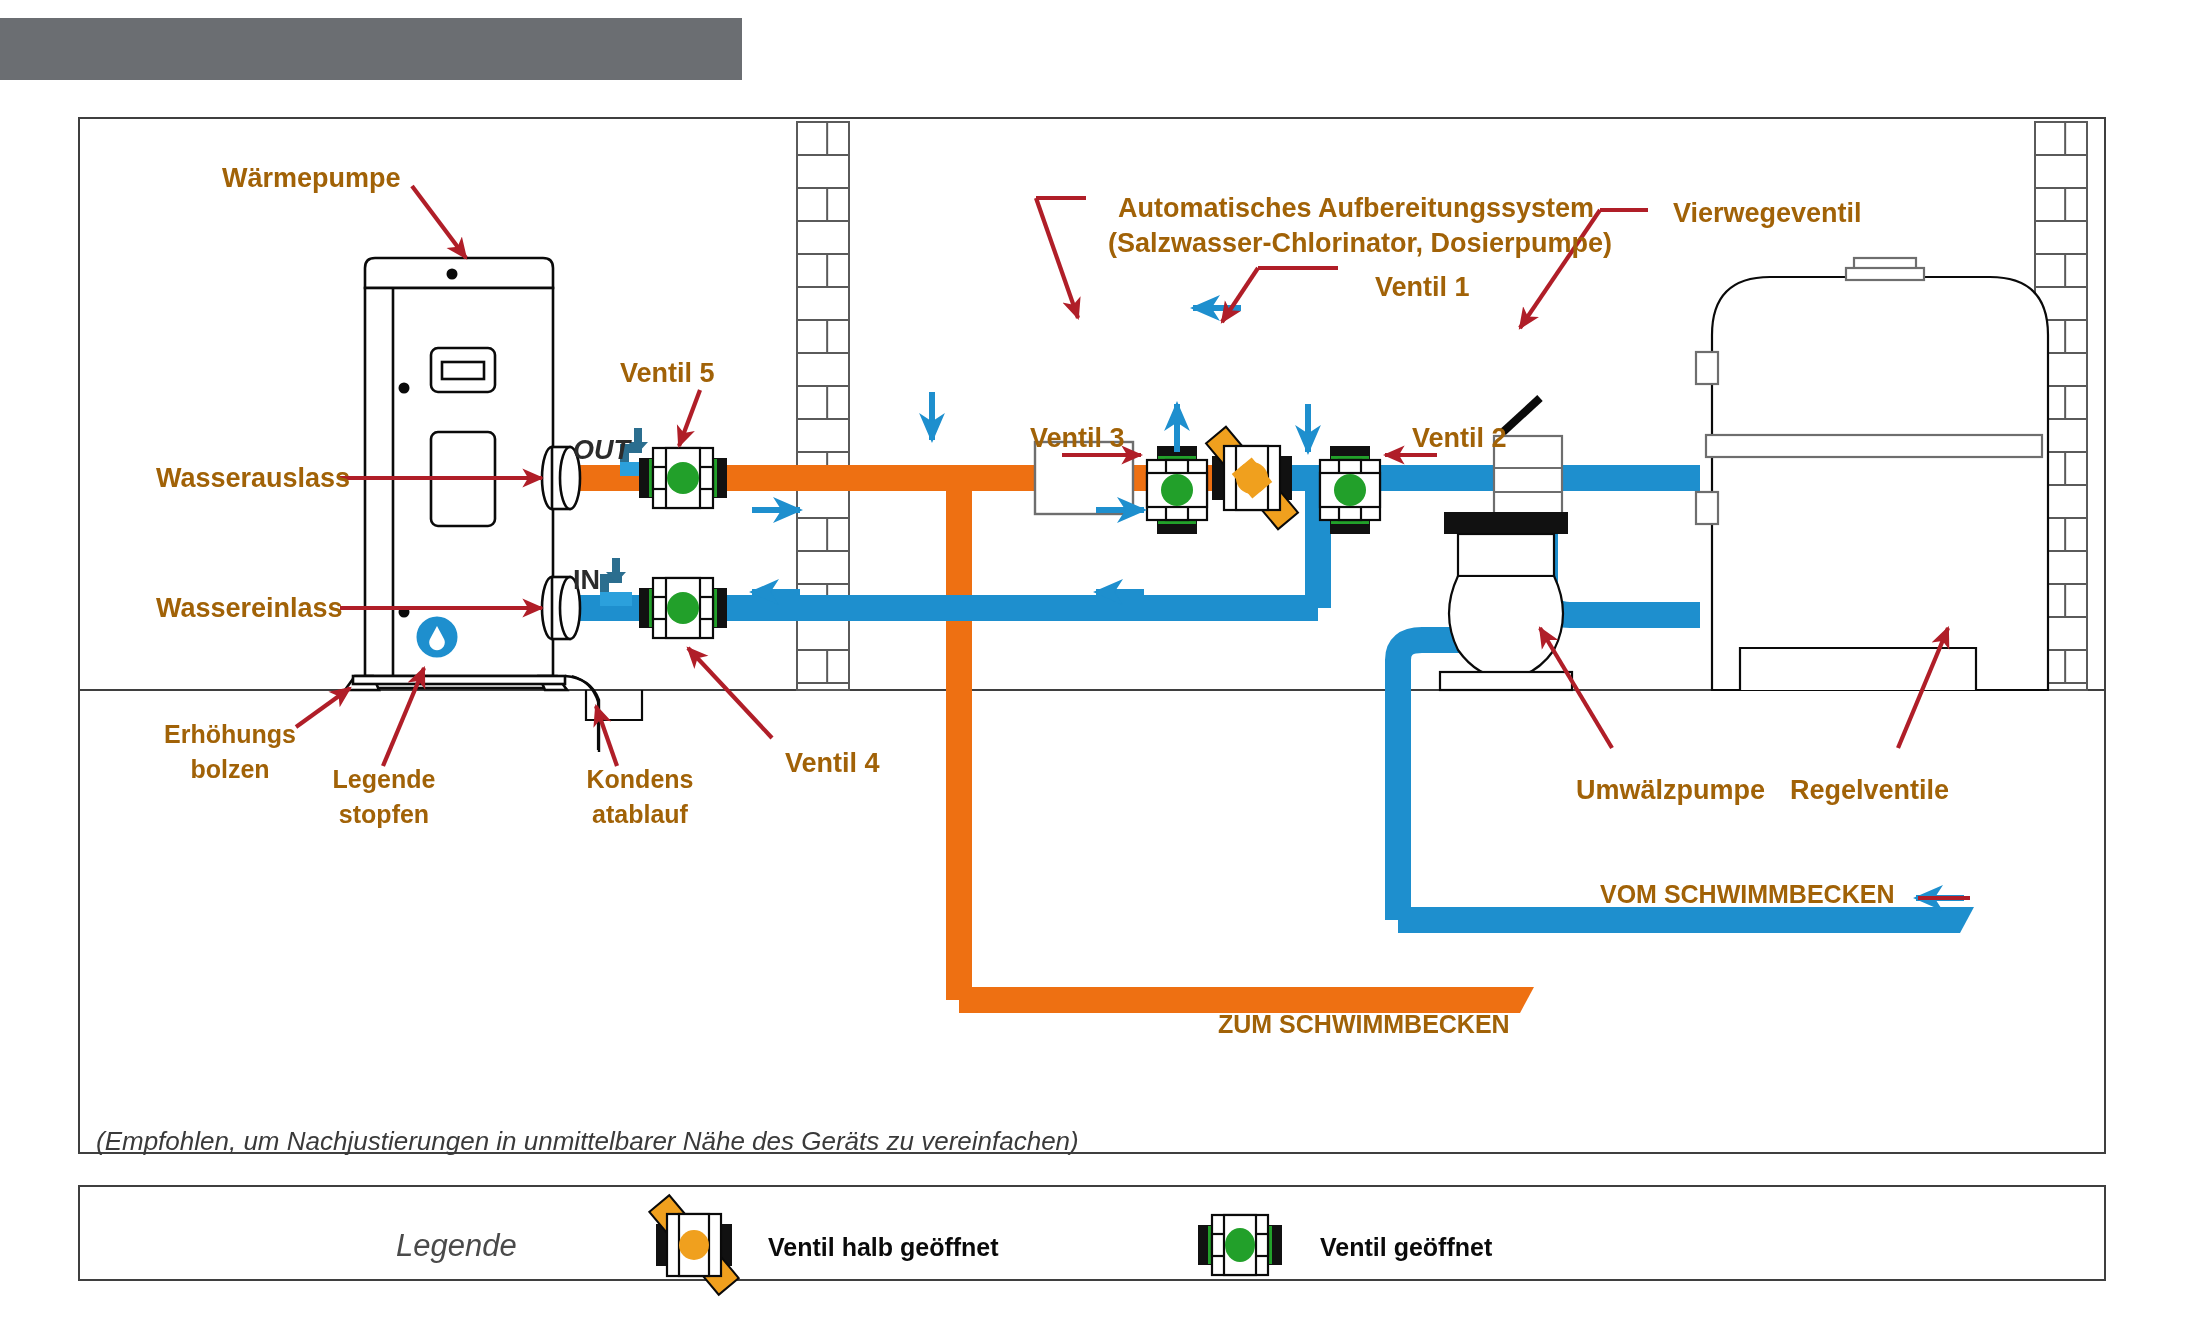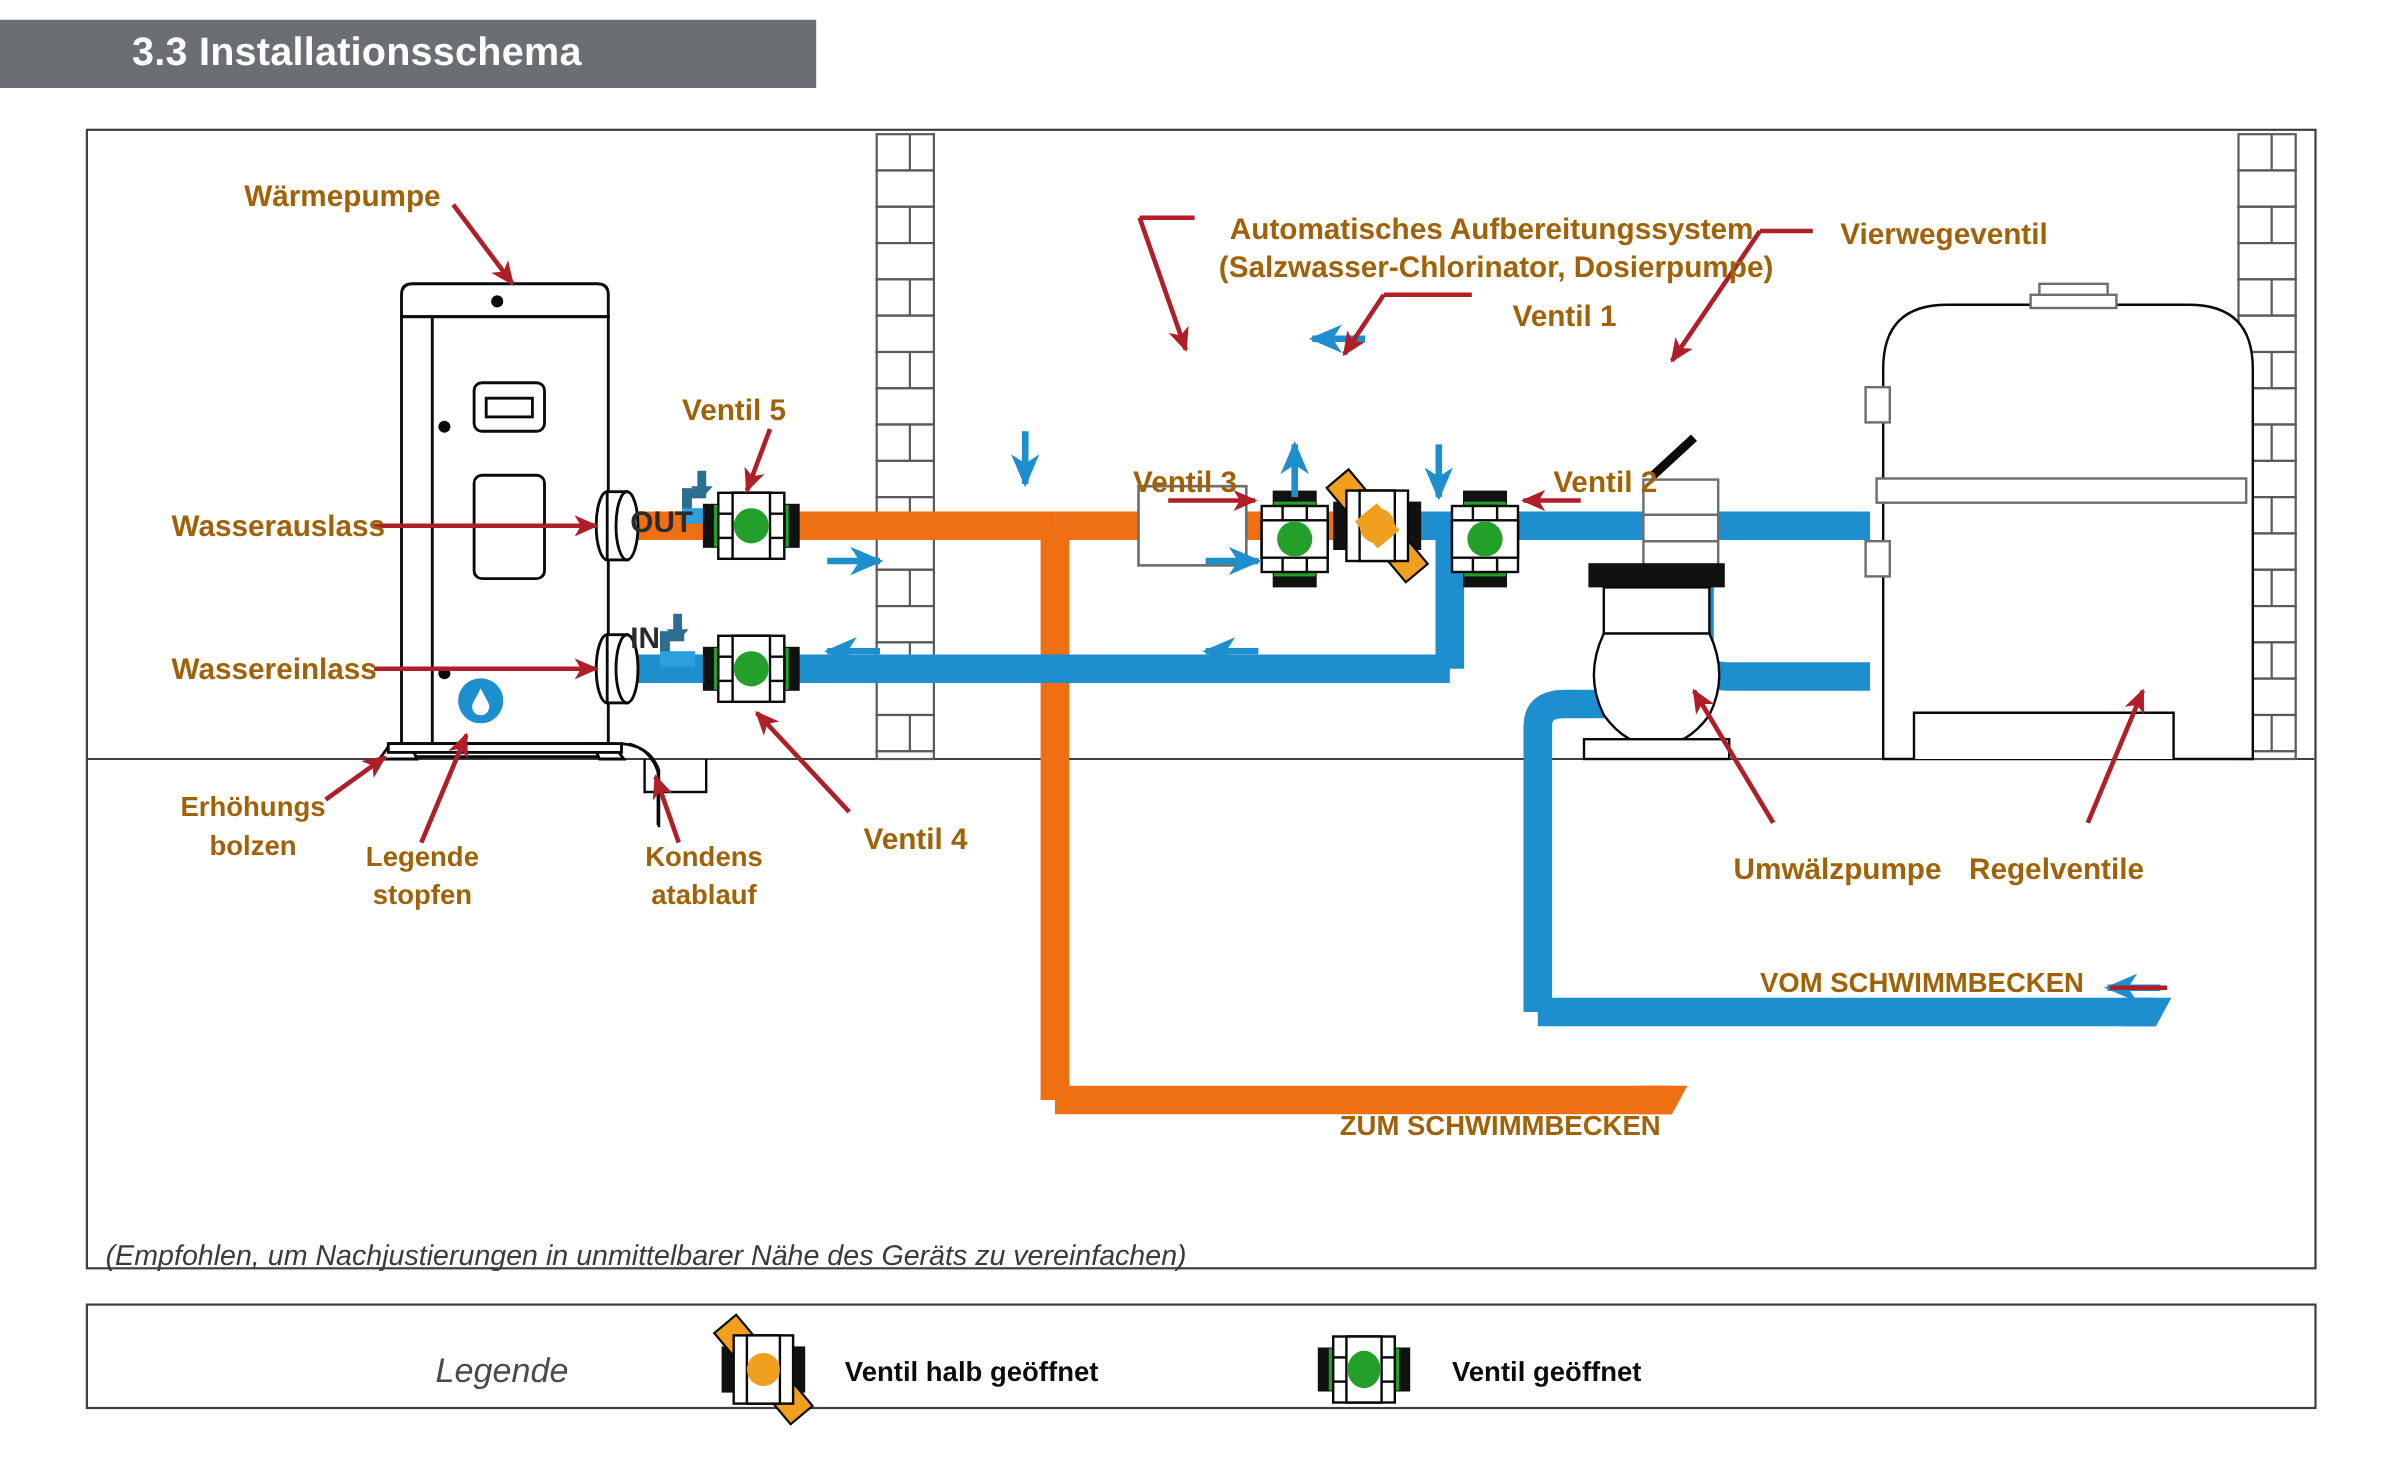--- a/index.html
+++ b/index.html
@@ -28,21 +28,20 @@
   .legend-word{position:absolute;font-family:"Liberation Sans",sans-serif;font-style:italic;font-size:31px;color:#4a4a4a;white-space:nowrap;}
   .legend-lbl{position:absolute;font-family:"Liberation Sans",sans-serif;font-weight:bold;font-size:25px;color:#0a0a0a;white-space:nowrap;}
   .portlbl{position:absolute;font-family:"Liberation Sans",sans-serif;font-weight:bold;font-size:27px;color:#2b2b2b;white-space:nowrap;}
 </style>
 </head>
 <body>
 
 <div id="root">
 
   <div id="title-banner"></div>
-  <div id="title-text">3.3 Installationsschema</div>
 
   <div id="diagram-frame"></div>
   <div id="legend-frame"></div>
 
   <svg id="scene" viewBox="0 0 2185 1341">
     <defs>
       <marker id="redhead" viewBox="0 0 10 10" refX="9" refY="5" markerWidth="5.2" markerHeight="5.2" orient="auto-start-reverse">
         <path d="M0,0.6 L10,5 L0,9.4 L2.6,5 Z" fill="#b01e28"></path>
       </marker>
       <marker id="bluehead" viewBox="0 0 10 10" refX="9" refY="5" markerWidth="5" markerHeight="5" orient="auto-start-reverse">
@@ -404,21 +403,21 @@
   <div class="lbl s28" style="left:1118px;top:193px;">Automatisches Aufbereitungssystem</div>
 
   <div class="lbl s28" style="left:1655px;top:198px;margin-left:18px;">Vierwegeventil</div>
 
   <div class="lbl s28" style="left:1576px;top:775px;">Umwälzpumpe</div>
   <div class="lbl s28" style="left:1790px;top:775px;">Regelventile</div>
 
   <div class="lbl s26" style="left:1600px;top:880px;">VOM SCHWIMMBECKEN</div>
   <div class="lbl s26" style="left:1218px;top:1010px;">ZUM SCHWIMMBECKEN</div>
 
-  <div class="portlbl" style="left:573px;top:460px;">OUT</div>
+  <div class="portlbl" style="left:573px;top:435px;font-style:italic;">OUT</div>
   <div class="portlbl" style="left:573px;top:565px;">IN</div>
 
   <div class="note italic" style="left:96px;top:1126px;">(Empfohlen, um Nachjustierungen in unmittelbarer Nähe des Geräts zu vereinfachen)</div>
 
   <div class="legend-word" style="left:396px;top:1228px;">Legende</div>
   <div class="legend-lbl" style="left:768px;top:1233px;">Ventil halb geöffnet</div>
   <div class="legend-lbl" style="left:1320px;top:1233px;">Ventil geöffnet</div>
 
 </div>
 

